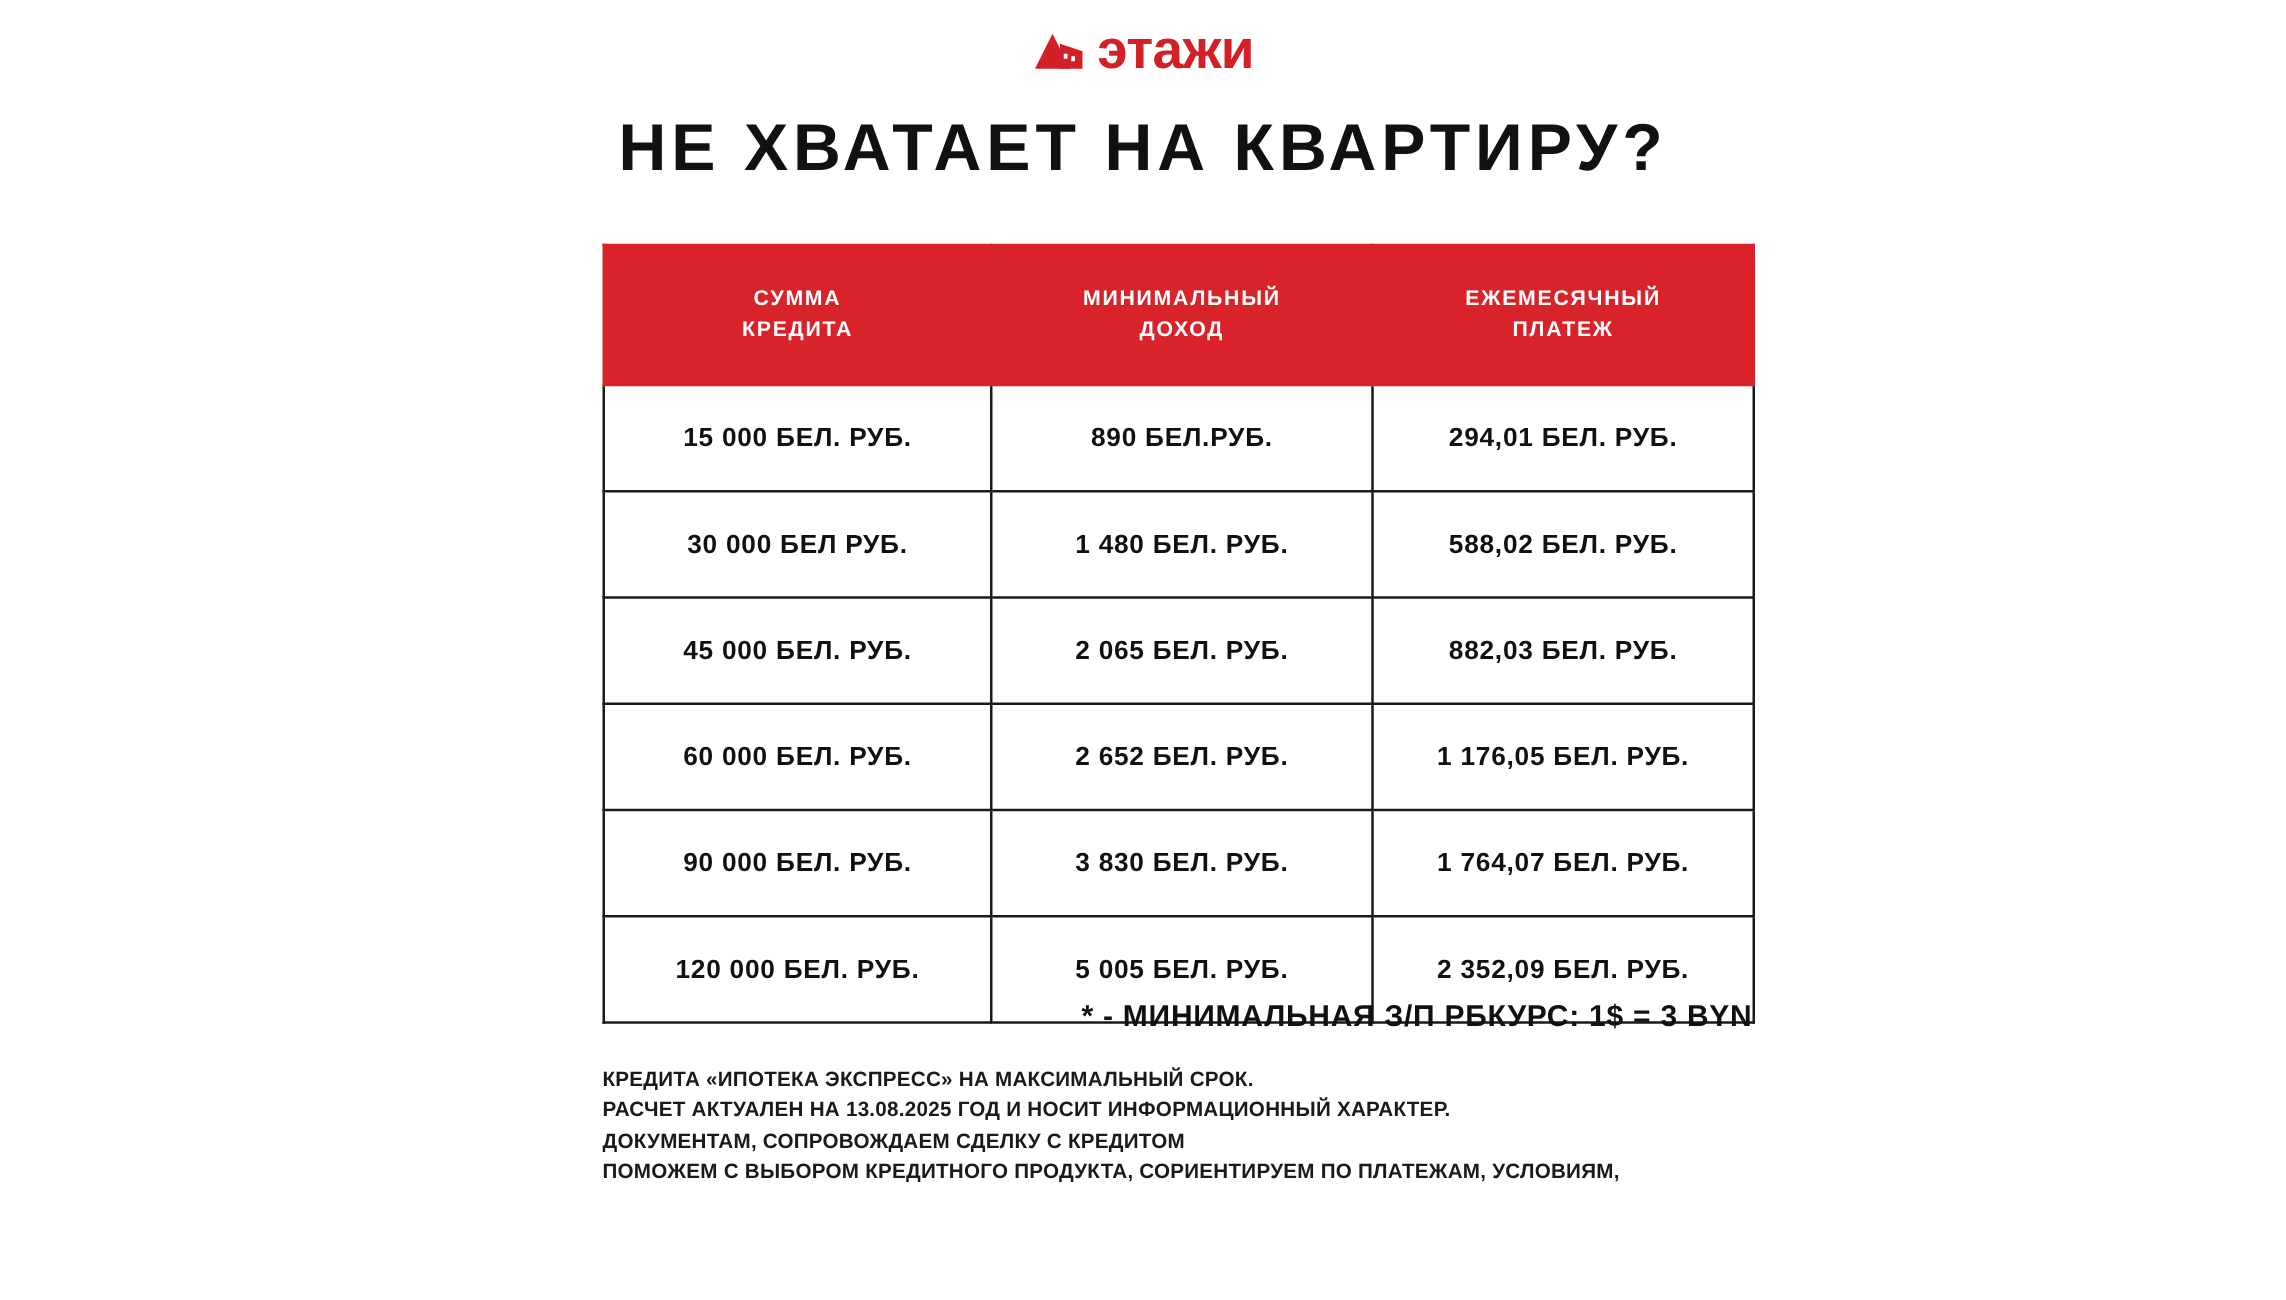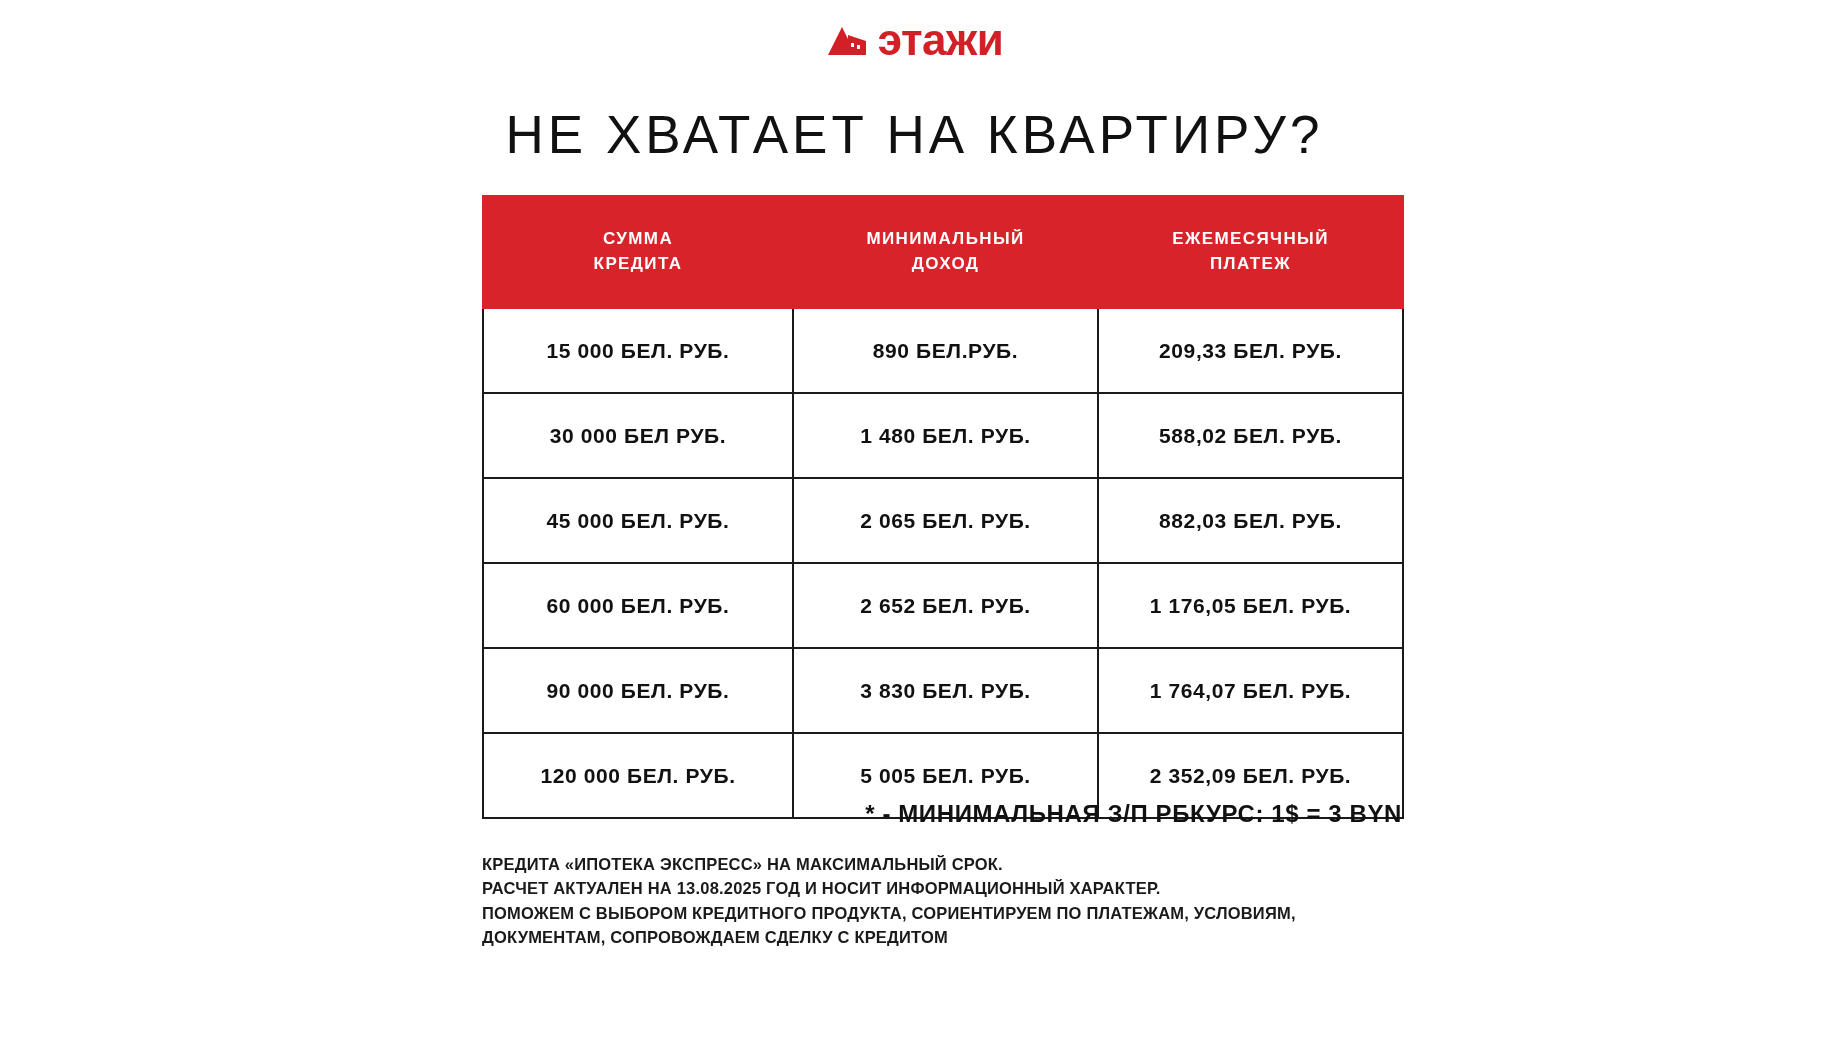--- a/index.html
+++ b/index.html
@@ -46,26 +46,26 @@
     font-size: 44px;
     font-weight: bold;
     color: #d31f26;
     letter-spacing: -0.5px;
     line-height: 1;
   }
 
   
   .headline {
     position: absolute;
-    top: 104px;
+    top: 88px;
     left: 0;
     width: 1829px;
     text-align: center;
     font-size: 53px;
-    font-weight: normal;
+    font-weight: bold;
     letter-spacing: 4px;
     color: #111111;
   }
 
   
   .table-wrap {
     position: absolute;
     top: 195px;
     left: 482px;
     width: 920px;
@@ -177,21 +177,21 @@
           <th>
             
             ЕЖЕМЕСЯЧНЫЙ<br>ПЛАТЕЖ
           </th>
         </tr>
       </thead>
       <tbody>
         <tr>
           <td>15 000 БЕЛ. РУБ.</td>
           <td>890 БЕЛ.РУБ.</td>
-          <td>209,33 БЕЛ. РУБ.</td>
+          <td>294,01 БЕЛ. РУБ.</td>
         </tr>
         <tr>
           <td>30 000 БЕЛ РУБ.</td>
           <td>1 480 БЕЛ. РУБ.</td>
           <td>588,02 БЕЛ. РУБ.</td>
         </tr>
         <tr>
           <td>45 000 БЕЛ. РУБ.</td>
           <td>2 065 БЕЛ. РУБ.</td>
           <td>882,03 БЕЛ. РУБ.</td>
@@ -216,17 +216,17 @@
   </div>
 
   <div class="notes-row">
     <div class="note-left">* - МИНИМАЛЬНАЯ З/П РБ</div>
     <div class="note-right">КУРС: 1$ = 3 BYN</div>
   </div>
 
   <div class="fineprint">
     <p>КРЕДИТА «ИПОТЕКА ЭКСПРЕСС» НА МАКСИМАЛЬНЫЙ СРОК.</p>
     <p>РАСЧЕТ АКТУАЛЕН НА 13.08.2025 ГОД И НОСИТ ИНФОРМАЦИОННЫЙ ХАРАКТЕР.</p>
+    <p>ДОКУМЕНТАМ, СОПРОВОЖДАЕМ СДЕЛКУ С КРЕДИТОМ</p>
     <p>ПОМОЖЕМ С ВЫБОРОМ КРЕДИТНОГО ПРОДУКТА, СОРИЕНТИРУЕМ ПО ПЛАТЕЖАМ, УСЛОВИЯМ,</p>
-    <p>ДОКУМЕНТАМ, СОПРОВОЖДАЕМ СДЕЛКУ С КРЕДИТОМ</p>
   </div>
 
 </div>
 
 </body></html>

